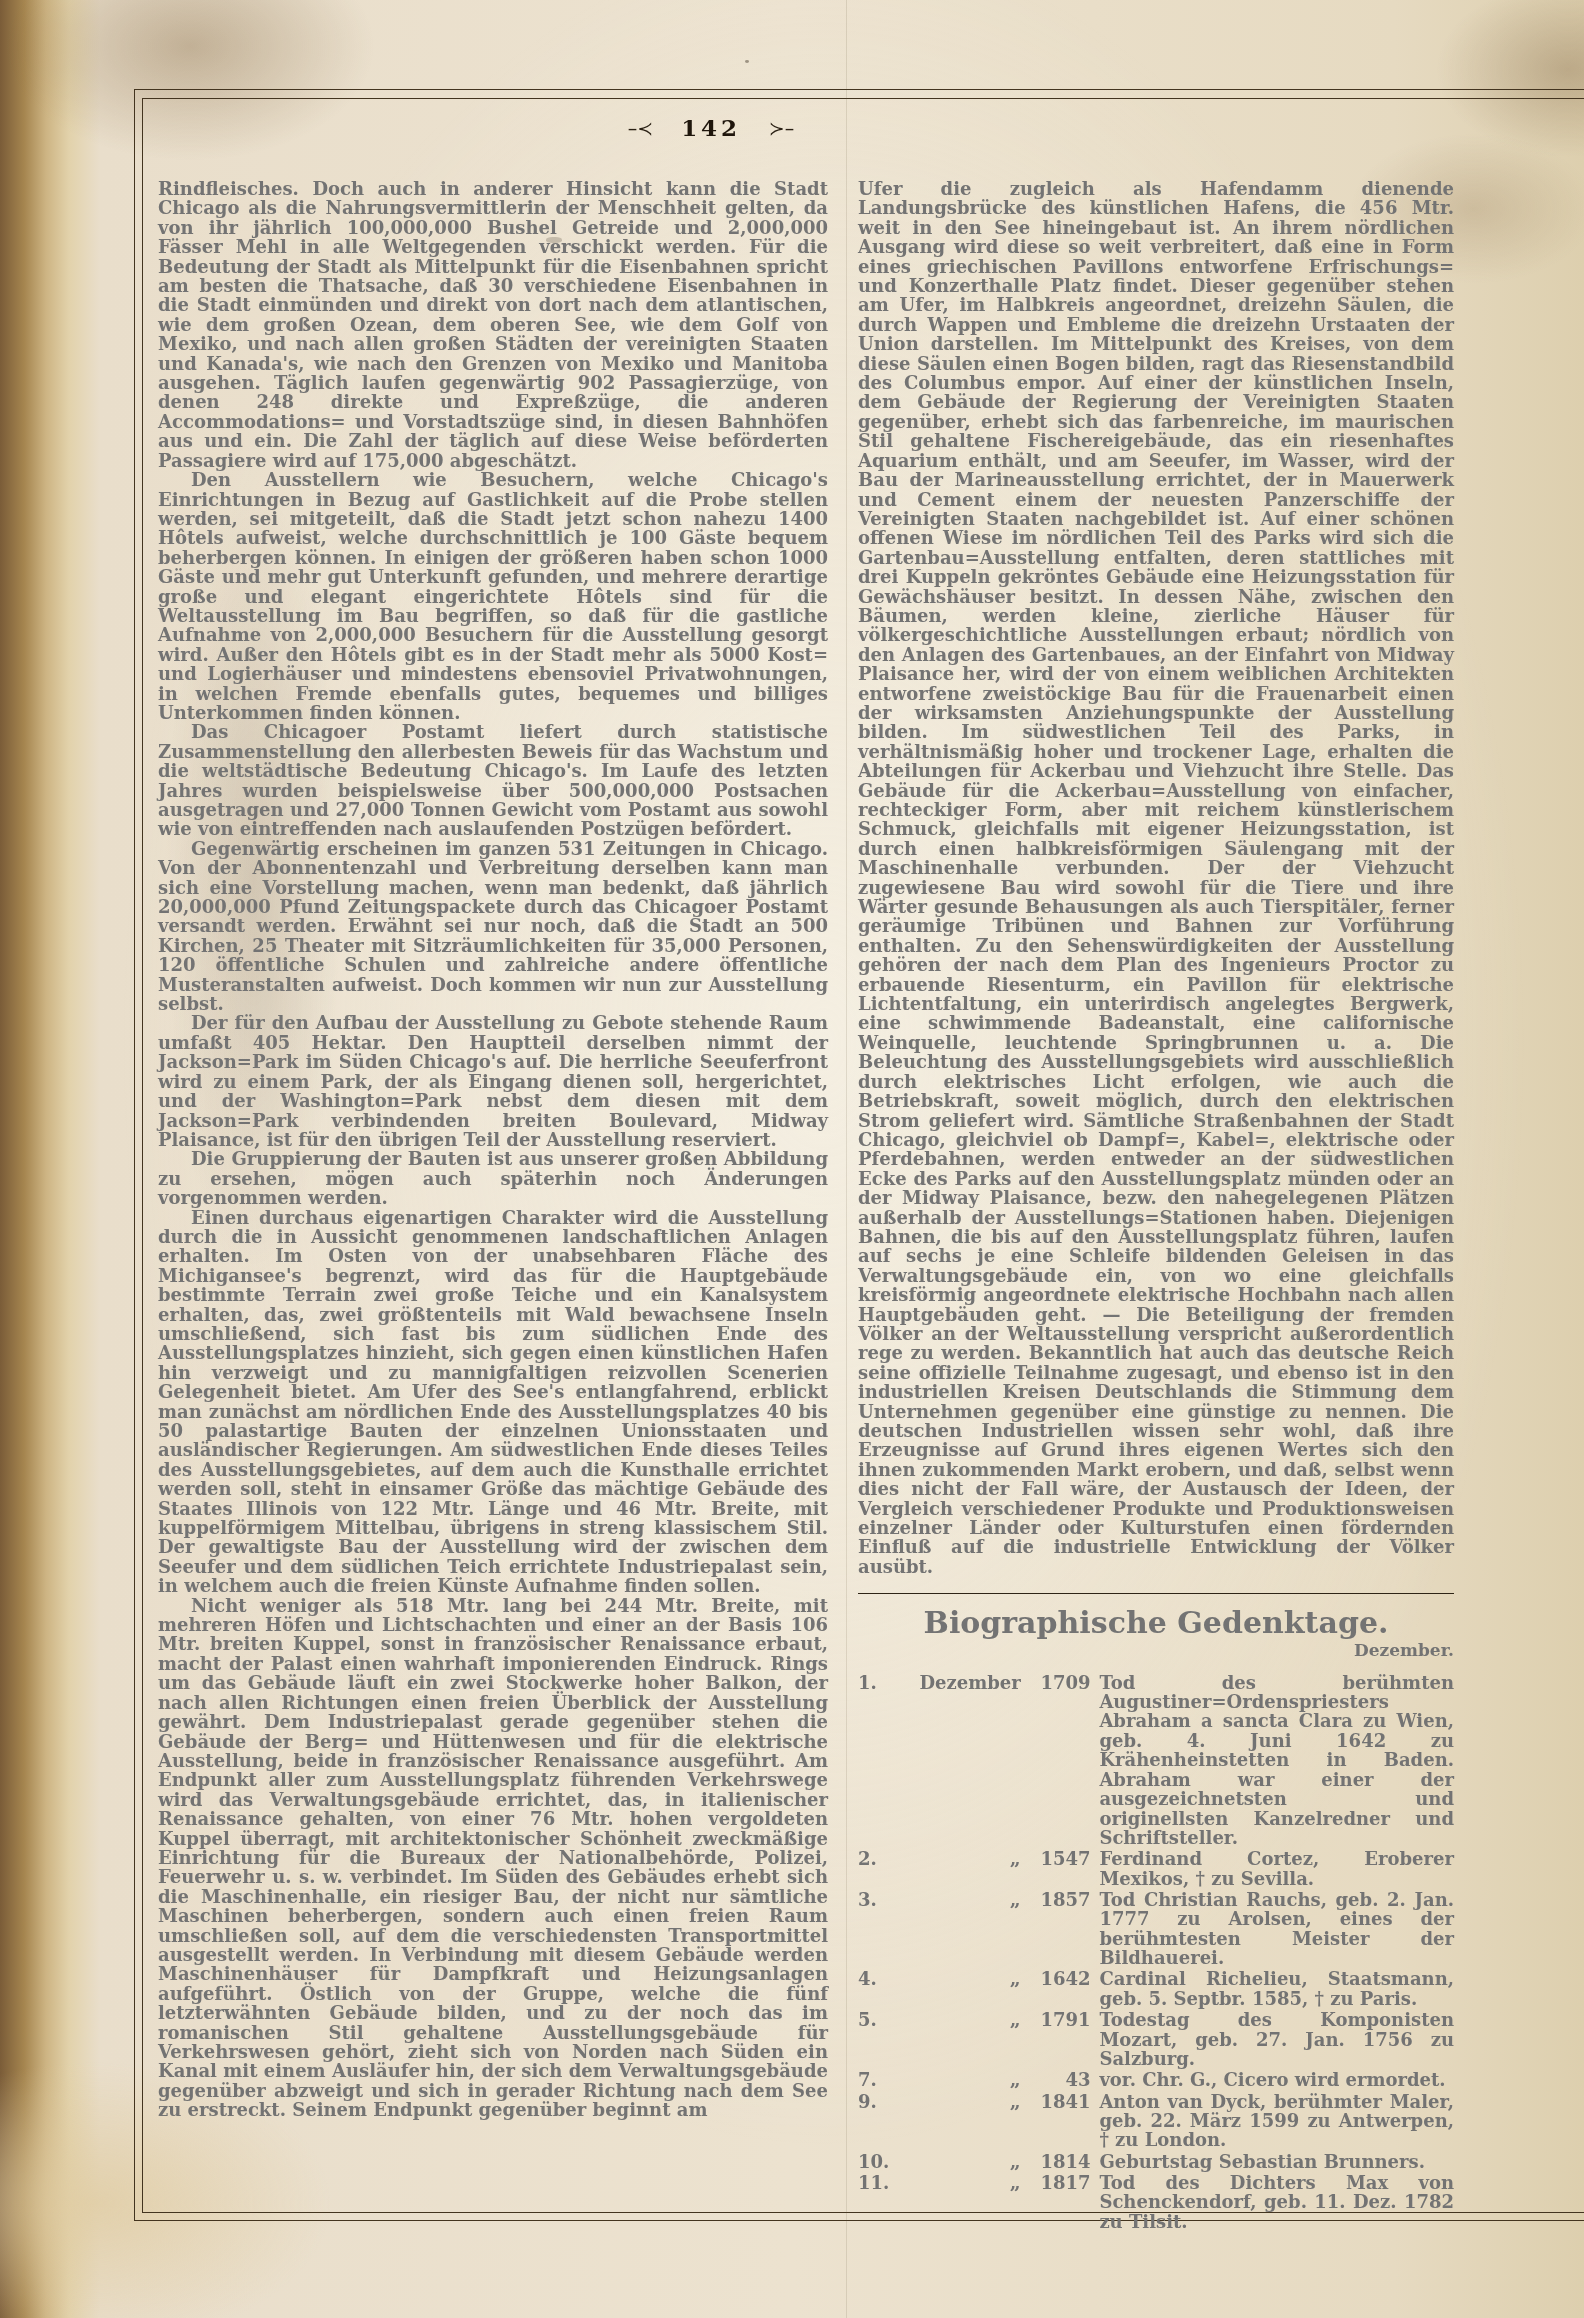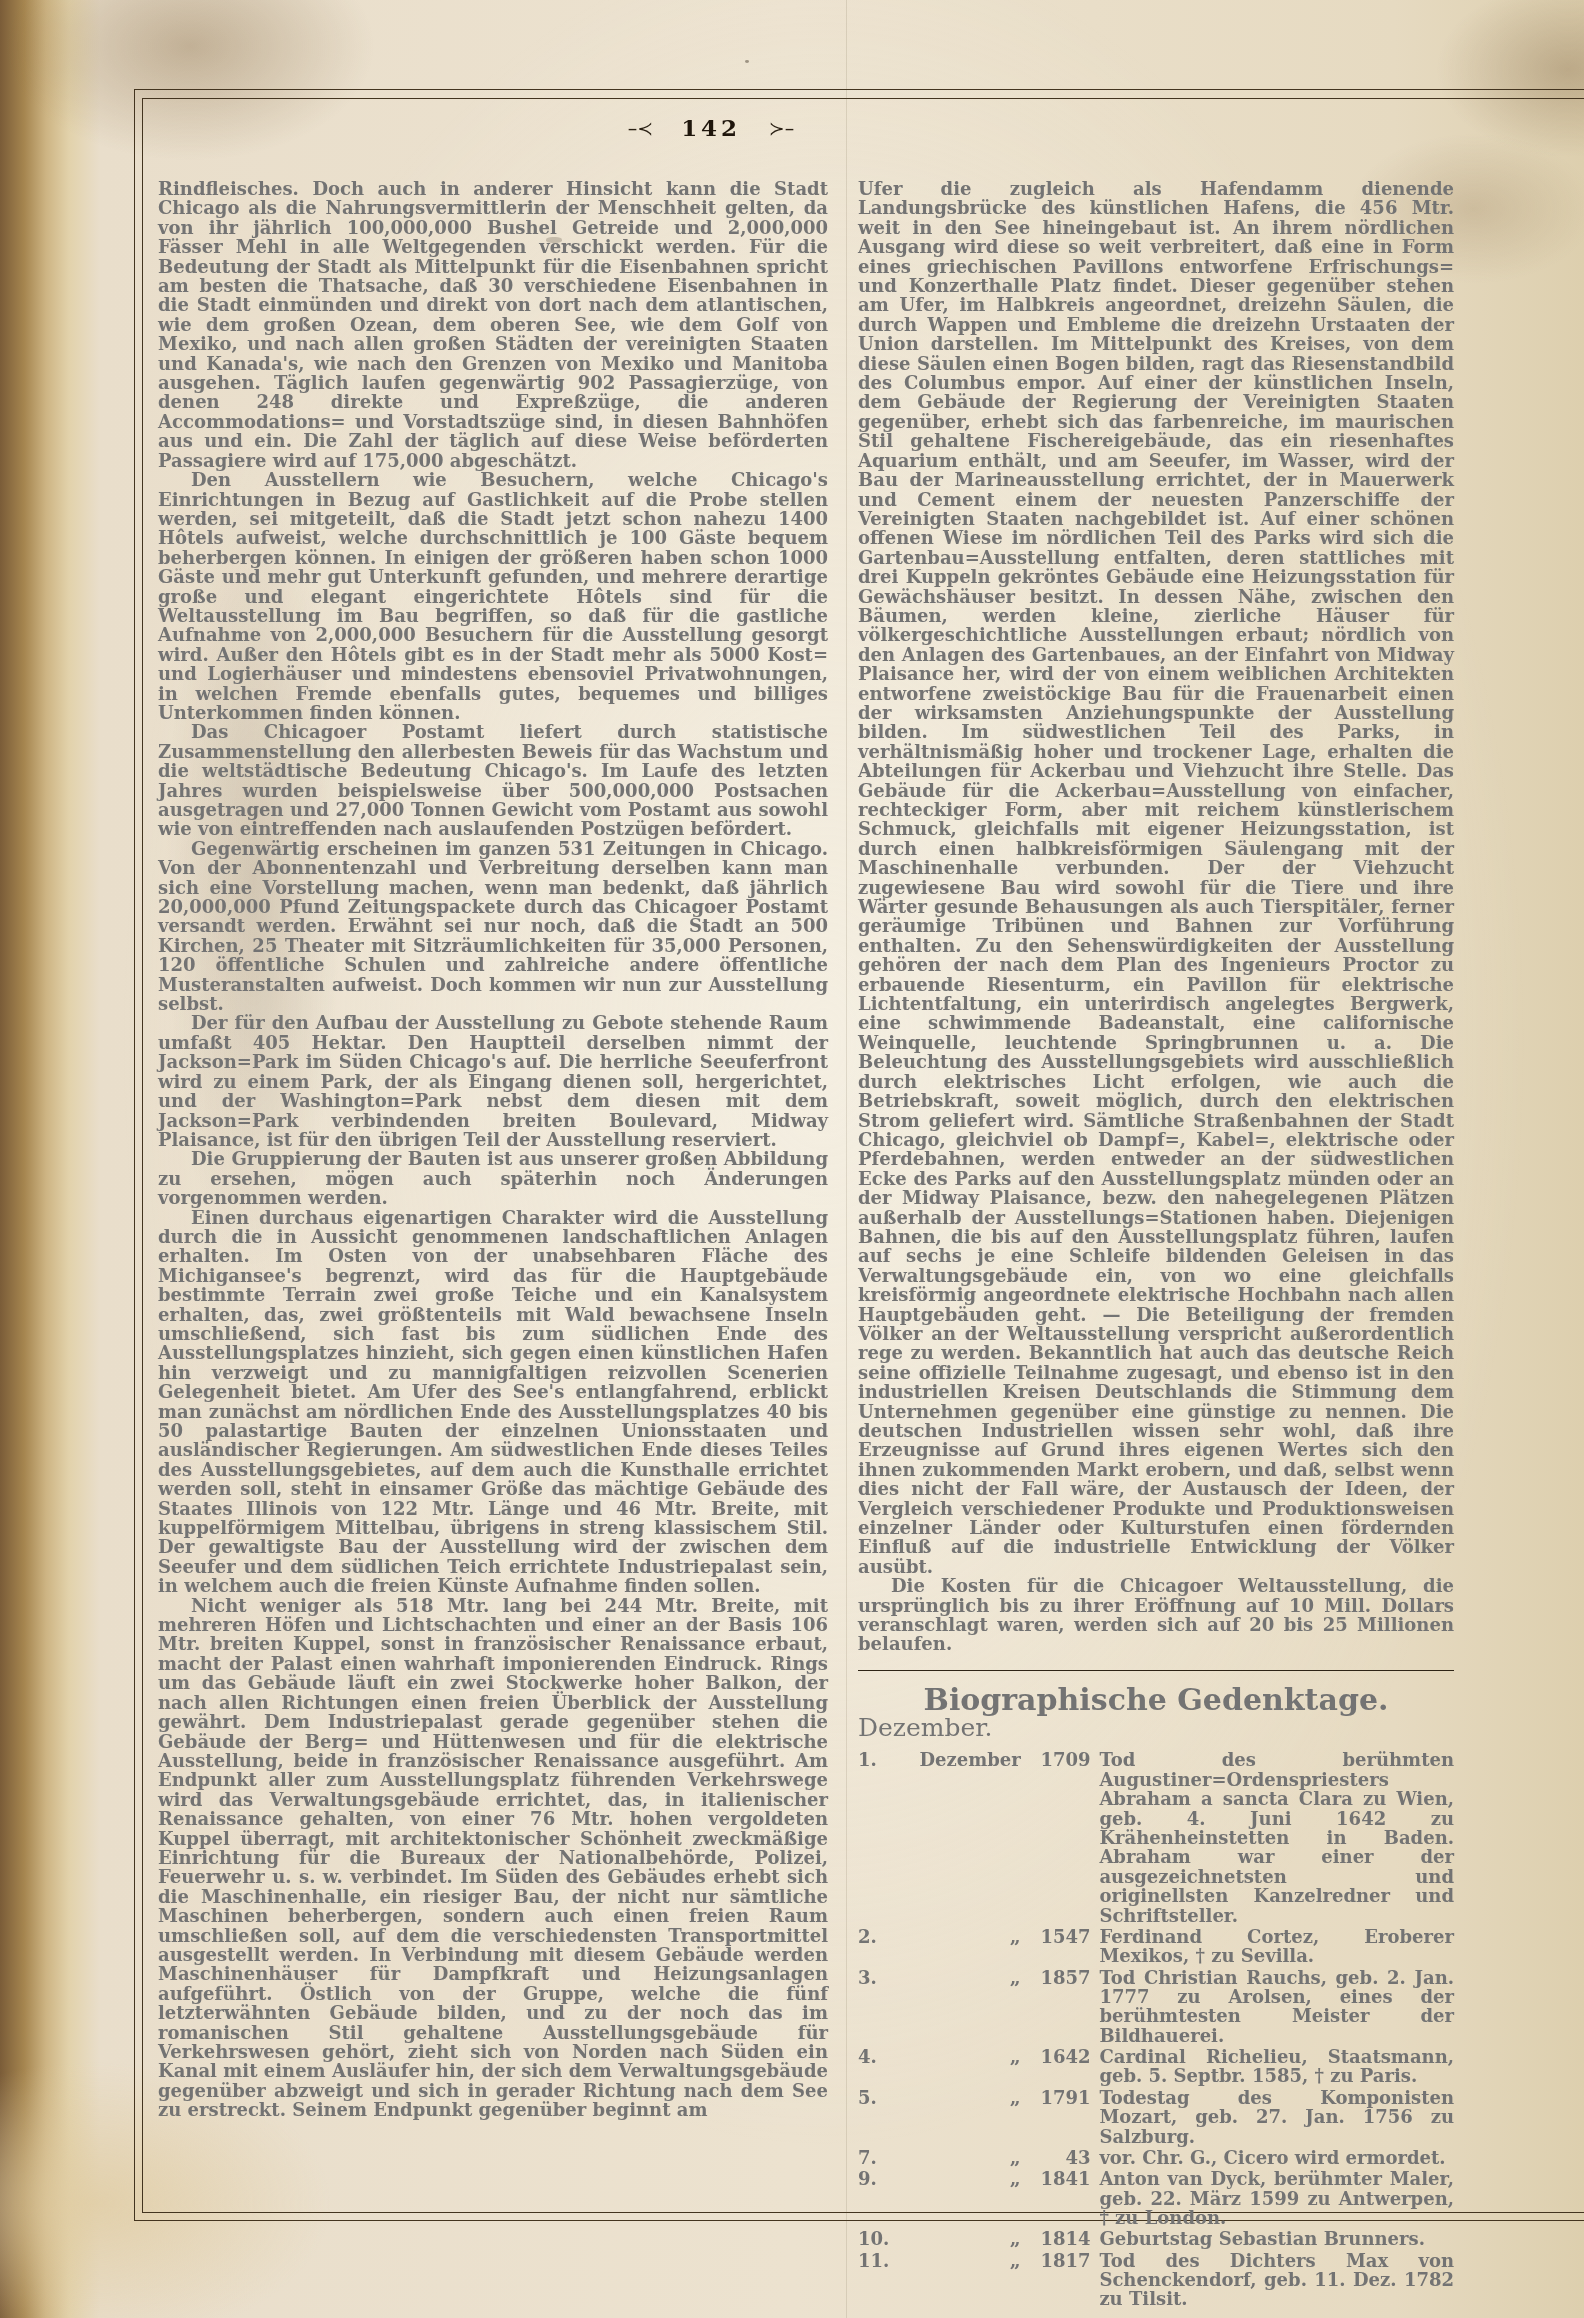--- a/index.html
+++ b/index.html
@@ -30,21 +30,21 @@
     text-align:center;font-size:23px;font-weight:bold;letter-spacing:3.8px;color:#1f160c;
   }
   .pagenum .orn{font-family:"DejaVu Sans",sans-serif;font-weight:normal;letter-spacing:0;font-size:19px;position:relative;top:-1.3px;color:#2a2014;}
   .col{position:absolute;top:179px;text-align:justify;font-size:18px;line-height:19.4px;font-weight:bold;color:#737373;}
   .col.left{left:158px;width:670px;}
   .col.right{left:858px;width:596px;}
   .para{margin:0;padding:0;text-indent:33px;}
   .para.noindent{text-indent:0;}
   .sect-rule{border:0;border-top:1.9px solid #2e2416;margin:16.3px 0 19px 0;height:0;background:none;}
   .sect-title{text-align:center;font-size:30px;font-weight:bold;margin:0 0 3.8px 0;text-indent:0;}
-  .sect-sub{text-align:left;font-size:25px;font-weight:normal;margin:8.8px 0 12.5px 0;text-indent:0;}
+  .sect-sub{text-align:right;font-size:17px;font-weight:bold;margin:8.8px 0 12.5px 0;text-indent:0;}
   .gedenk{margin-top:3.8px;}
   .entry{display:grid;grid-template-columns:49px 105px 61px 1fr;column-gap:8.8px;margin:0 0 1.9px 0;text-align:left;}
   .entry .day{text-align:left;}
   .entry .month{text-align:right;}
   .entry .month.ditto{font-size:19px;}
   .entry .year{text-align:right;}
   .entry .etext{text-align:justify;}
   .speck{position:absolute;border-radius:50%;background:rgba(40,28,14,.8);}
 </style>
 </head>
@@ -72,21 +72,20 @@
     <p class="para">Gegenwärtig erscheinen im ganzen 531 Zeitungen in Chicago. Von der Abonnentenzahl und Verbreitung derselben kann man sich eine Vorstellung machen, wenn man bedenkt, daß jährlich 20,000,000 Pfund Zeitungspackete durch das Chicagoer Postamt versandt werden. Erwähnt sei nur noch, daß die Stadt an 500 Kirchen, 25 Theater mit Sitzräumlichkeiten für 35,000 Personen, 120 öffentliche Schulen und zahlreiche andere öffentliche Musteranstalten aufweist. Doch kommen wir nun zur Ausstellung selbst.</p>
     <p class="para">Der für den Aufbau der Ausstellung zu Gebote stehende Raum umfaßt 405 Hektar. Den Hauptteil derselben nimmt der Jackson=Park im Süden Chicago's auf. Die herrliche Seeuferfront wird zu einem Park, der als Eingang dienen soll, hergerichtet, und der Washington=Park nebst dem diesen mit dem Jackson=Park verbindenden breiten Boulevard, Midway Plaisance, ist für den übrigen Teil der Ausstellung reserviert.</p>
     <p class="para">Die Gruppierung der Bauten ist aus unserer großen Abbildung zu ersehen, mögen auch späterhin noch Änderungen vorgenommen werden.</p>
     <p class="para">Einen durchaus eigenartigen Charakter wird die Ausstellung durch die in Aussicht genommenen landschaftlichen Anlagen erhalten. Im Osten von der unabsehbaren Fläche des Michigansee's begrenzt, wird das für die Hauptgebäude bestimmte Terrain zwei große Teiche und ein Kanalsystem erhalten, das, zwei größtenteils mit Wald bewachsene Inseln umschließend, sich fast bis zum südlichen Ende des Ausstellungsplatzes hinzieht, sich gegen einen künstlichen Hafen hin verzweigt und zu mannigfaltigen reizvollen Scenerien Gelegenheit bietet. Am Ufer des See's entlangfahrend, erblickt man zunächst am nördlichen Ende des Ausstellungsplatzes 40 bis 50 palastartige Bauten der einzelnen Unionsstaaten und ausländischer Regierungen. Am südwestlichen Ende dieses Teiles des Ausstellungsgebietes, auf dem auch die Kunsthalle errichtet werden soll, steht in einsamer Größe das mächtige Gebäude des Staates Illinois von 122 Mtr. Länge und 46 Mtr. Breite, mit kuppelförmigem Mittelbau, übrigens in streng klassischem Stil. Der gewaltigste Bau der Ausstellung wird der zwischen dem Seeufer und dem südlichen Teich errichtete Industriepalast sein, in welchem auch die freien Künste Aufnahme finden sollen.</p>
     <p class="para">Nicht weniger als 518 Mtr. lang bei 244 Mtr. Breite, mit mehreren Höfen und Lichtschachten und einer an der Basis 106 Mtr. breiten Kuppel, sonst in französischer Renaissance erbaut, macht der Palast einen wahrhaft imponierenden Eindruck. Rings um das Gebäude läuft ein zwei Stockwerke hoher Balkon, der nach allen Richtungen einen freien Überblick der Ausstellung gewährt. Dem Industriepalast gerade gegenüber stehen die Gebäude der Berg= und Hüttenwesen und für die elektrische Ausstellung, beide in französischer Renaissance ausgeführt. Am Endpunkt aller zum Ausstellungsplatz führenden Verkehrswege wird das Verwaltungsgebäude errichtet, das, in italienischer Renaissance gehalten, von einer 76 Mtr. hohen vergoldeten Kuppel überragt, mit architektonischer Schönheit zweckmäßige Einrichtung für die Bureaux der Nationalbehörde, Polizei, Feuerwehr u. s. w. verbindet. Im Süden des Gebäudes erhebt sich die Maschinenhalle, ein riesiger Bau, der nicht nur sämtliche Maschinen beherbergen, sondern auch einen freien Raum umschließen soll, auf dem die verschiedensten Transportmittel ausgestellt werden. In Verbindung mit diesem Gebäude werden Maschinenhäuser für Dampfkraft und Heizungsanlagen aufgeführt. Östlich von der Gruppe, welche die fünf letzterwähnten Gebäude bilden, und zu der noch das im romanischen Stil gehaltene Ausstellungsgebäude für Verkehrswesen gehört, zieht sich von Norden nach Süden ein Kanal mit einem Ausläufer hin, der sich dem Verwaltungsgebäude gegenüber abzweigt und sich in gerader Richtung nach dem See zu erstreckt. Seinem Endpunkt gegenüber beginnt am</p>
   </div>
 
 <div class="col right">
   <div>
       <p class="para noindent">Ufer die zugleich als Hafendamm dienende Landungsbrücke des künstlichen Hafens, die 456 Mtr. weit in den See hineingebaut ist. An ihrem nördlichen Ausgang wird diese so weit verbreitert, daß eine in Form eines griechischen Pavillons entworfene Erfrischungs= und Konzerthalle Platz findet. Dieser gegenüber stehen am Ufer, im Halbkreis angeordnet, dreizehn Säulen, die durch Wappen und Embleme die dreizehn Urstaaten der Union darstellen. Im Mittelpunkt des Kreises, von dem diese Säulen einen Bogen bilden, ragt das Riesenstandbild des Columbus empor. Auf einer der künstlichen Inseln, dem Gebäude der Regierung der Vereinigten Staaten gegenüber, erhebt sich das farbenreiche, im maurischen Stil gehaltene Fischereigebäude, das ein riesenhaftes Aquarium enthält, und am Seeufer, im Wasser, wird der Bau der Marineausstellung errichtet, der in Mauerwerk und Cement einem der neuesten Panzerschiffe der Vereinigten Staaten nachgebildet ist. Auf einer schönen offenen Wiese im nördlichen Teil des Parks wird sich die Gartenbau=Ausstellung entfalten, deren stattliches mit drei Kuppeln gekröntes Gebäude eine Heizungsstation für Gewächshäuser besitzt. In dessen Nähe, zwischen den Bäumen, werden kleine, zierliche Häuser für völkergeschichtliche Ausstellungen erbaut; nördlich von den Anlagen des Gartenbaues, an der Einfahrt von Midway Plaisance her, wird der von einem weiblichen Architekten entworfene zweistöckige Bau für die Frauenarbeit einen der wirksamsten Anziehungspunkte der Ausstellung bilden. Im südwestlichen Teil des Parks, in verhältnismäßig hoher und trockener Lage, erhalten die Abteilungen für Ackerbau und Viehzucht ihre Stelle. Das Gebäude für die Ackerbau=Ausstellung von einfacher, rechteckiger Form, aber mit reichem künstlerischem Schmuck, gleichfalls mit eigener Heizungsstation, ist durch einen halbkreisförmigen Säulengang mit der Maschinenhalle verbunden. Der der Viehzucht zugewiesene Bau wird sowohl für die Tiere und ihre Wärter gesunde Behausungen als auch Tierspitäler, ferner geräumige Tribünen und Bahnen zur Vorführung enthalten. Zu den Sehenswürdigkeiten der Ausstellung gehören der nach dem Plan des Ingenieurs Proctor zu erbauende Riesenturm, ein Pavillon für elektrische Lichtentfaltung, ein unterirdisch angelegtes Bergwerk, eine schwimmende Badeanstalt, eine californische Weinquelle, leuchtende Springbrunnen u. a. Die Beleuchtung des Ausstellungsgebiets wird ausschließlich durch elektrisches Licht erfolgen, wie auch die Betriebskraft, soweit möglich, durch den elektrischen Strom geliefert wird. Sämtliche Straßenbahnen der Stadt Chicago, gleichviel ob Dampf=, Kabel=, elektrische oder Pferdebahnen, werden entweder an der südwestlichen Ecke des Parks auf den Ausstellungsplatz münden oder an der Midway Plaisance, bezw. den nahegelegenen Plätzen außerhalb der Ausstellungs=Stationen haben. Diejenigen Bahnen, die bis auf den Ausstellungsplatz führen, laufen auf sechs je eine Schleife bildenden Geleisen in das Verwaltungsgebäude ein, von wo eine gleichfalls kreisförmig angeordnete elektrische Hochbahn nach allen Hauptgebäuden geht. — Die Beteiligung der fremden Völker an der Weltausstellung verspricht außerordentlich rege zu werden. Bekanntlich hat auch das deutsche Reich seine offizielle Teilnahme zugesagt, und ebenso ist in den industriellen Kreisen Deutschlands die Stimmung dem Unternehmen gegenüber eine günstige zu nennen. Die deutschen Industriellen wissen sehr wohl, daß ihre Erzeugnisse auf Grund ihres eigenen Wertes sich den ihnen zukommenden Markt erobern, und daß, selbst wenn dies nicht der Fall wäre, der Austausch der Ideen, der Vergleich verschiedener Produkte und Produktionsweisen einzelner Länder oder Kulturstufen einen fördernden Einfluß auf die industrielle Entwicklung der Völker ausübt.</p>
-      <p class="para">Die Kosten für die Chicagoer Weltausstellung, die ursprünglich bis zu ihrer Eröffnung auf 10 Mill. Dollars veranschlagt waren, werden sich auf 20 bis 25 Millionen belaufen.</p>
     </div>
   <hr class="sect-rule">
   <h2 class="sect-title">Biographische Gedenktage.</h2>
   <h3 class="sect-sub">Dezember.</h3>
   <div class="gedenk">
       <div class="entry">
         <span class="day">1.</span>
         <span class="month">Dezember</span>
         <span class="year">1709</span>
         <span class="etext">Tod des berühmten Augustiner=Ordenspriesters Abraham a sancta Clara zu Wien, geb. 4. Juni 1642 zu Krähenheinstetten in Baden. Abraham war einer der ausgezeichnetsten und originellsten Kanzelredner und Schriftsteller.</span>

